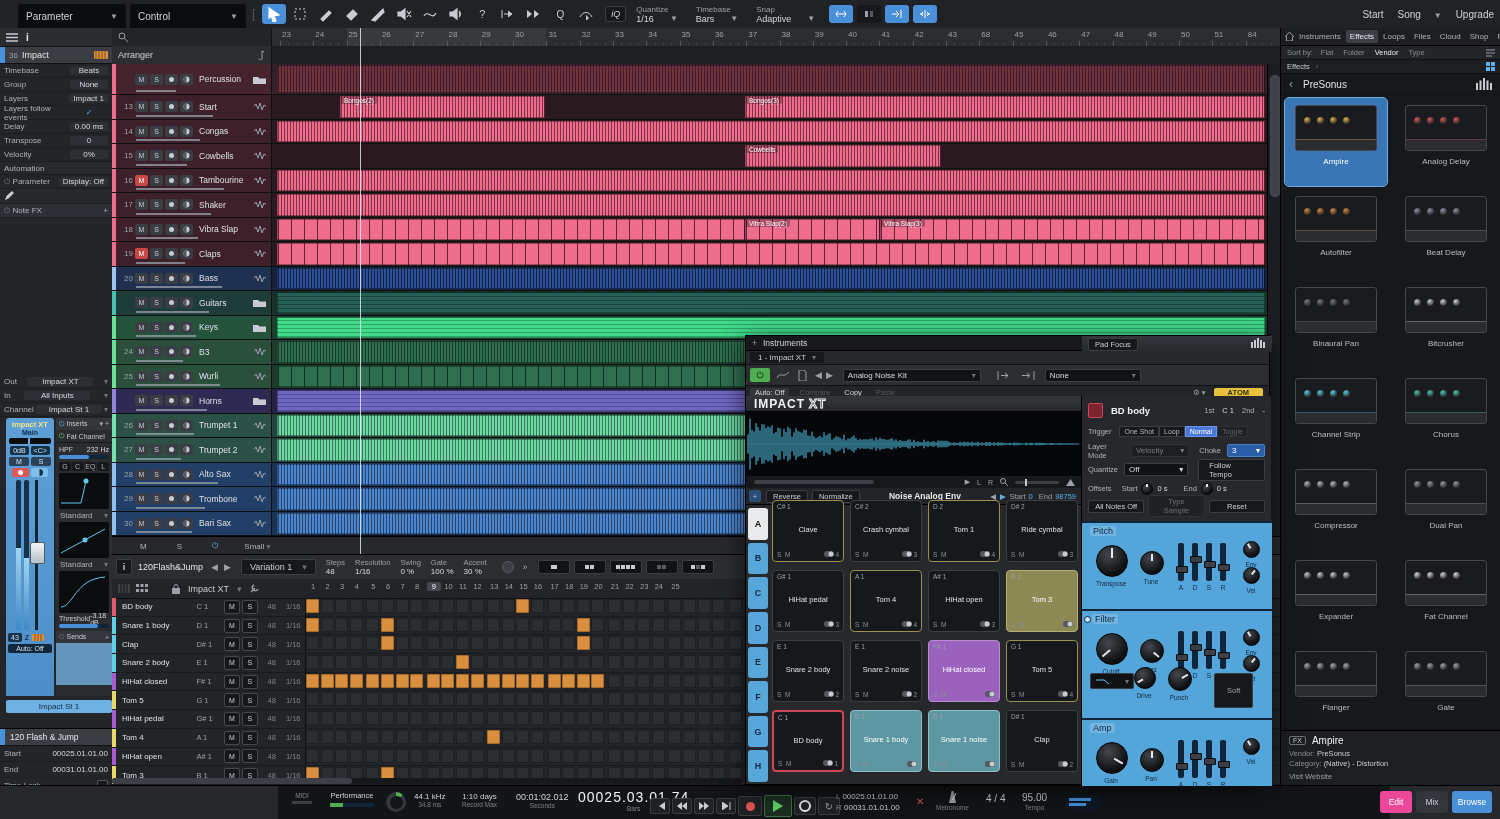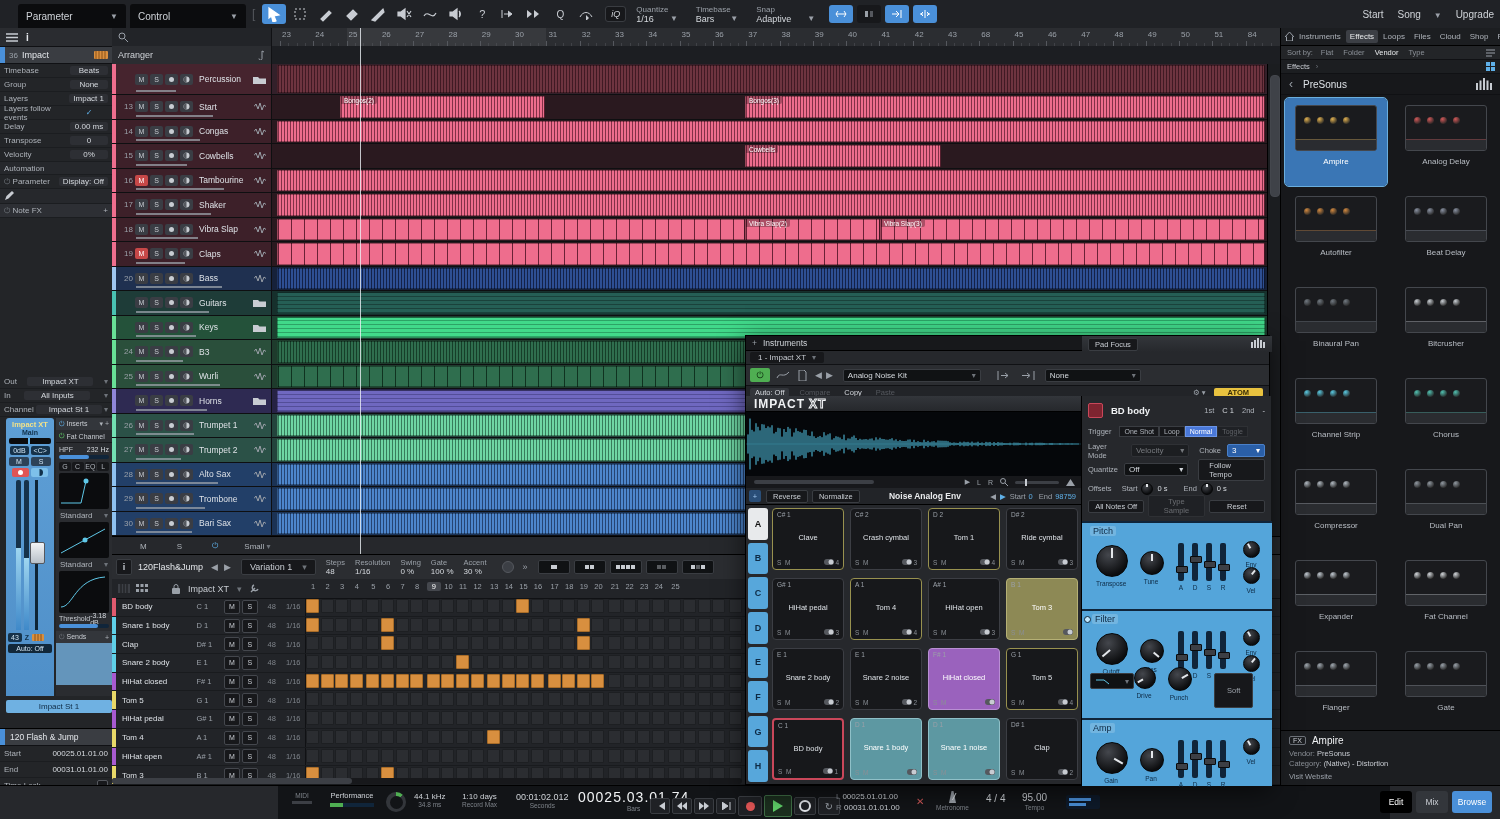--- a/index.html
+++ b/index.html
@@ -91,21 +91,21 @@
   #imp-sub{height:13px;background:#222428;display:flex;align-items:center;border-bottom:1px solid #000;font-size:7.5px;}
   .impbtn{background:#17181b;border:1px solid #3a3d42;border-radius:2px;color:#c8ccd2;padding:1px 6px;font-size:7.5px;}
   .impdd{background:#101214;border:1px solid #3a3d42;border-radius:2px;color:#d5d9de;font-size:8px;display:flex;align-items:center;justify-content:space-between;padding:1px 4px;}
   #imp-logo{position:absolute;left:0;top:60px;width:335px;height:16px;background:linear-gradient(#33363b,#26282c);display:flex;align-items:center;padding-left:8px;box-sizing:border-box;border-bottom:1px solid #000;}
   #imp-wave{position:absolute;left:0;top:76px;width:335px;height:64px;background:#05070a;border-bottom:1px solid #17343c;}
   #imp-wtool{position:absolute;left:0;top:140px;width:335px;height:12px;background:#17181b;display:flex;align-items:center;font-size:7px;color:#9aa0a8;border-bottom:1px solid #000;}
   #imp-srow{position:absolute;left:0;top:152px;width:335px;height:16px;background:#222428;display:flex;align-items:center;font-size:7.5px;border-bottom:1px solid #000;}
   #imp-banks{position:absolute;left:2px;top:172px;width:20px;height:274px;display:flex;flex-direction:column;gap:3px;}
   .bank{flex:1;background:#57a7db;color:#0e2a44;border-radius:3px;display:flex;align-items:center;justify-content:center;font-size:9px;font-weight:bold;}
   .bank.sel{background:#e8eaec;color:#111;}
-  #imp-pads{position:absolute;left:26px;top:172px;width:306px;height:274px;}
+  #imp-pads{position:absolute;left:26px;top:164px;width:306px;height:274px;}
   .pad{position:absolute;width:72px;height:62px;background:#17181b;border:1px solid #3c3e44;border-radius:4px;box-sizing:border-box;color:#c8ccd2;}
   .pad .pnote{position:absolute;left:4px;top:2px;font-size:6.5px;color:#9aa0a8;}
   .pad .pname{position:absolute;left:0;right:0;top:24px;text-align:center;font-size:7.5px;color:#dde1e6;}
   .pad .pfoot{position:absolute;left:4px;right:4px;bottom:3px;font-size:6.5px;color:#8a8f96;display:flex;justify-content:space-between;}
   .pad.outline{border-color:#98914f;}
   .pad.selred{border-color:#c9475a;border-width:2px;}
   .pad.olive{background:#8d8955;border-color:#b5b075;}
   .pad.olive .pname{color:#fff;}
   .pad.purple{background:#9a62bd;border-color:#b98fd3;}
   .pad.purple .pname{color:#fff;}
@@ -2384,18 +2384,18 @@
     </div>
     <div class="abs tcol" style="left:1022px;top:6px">
       <span class="a" style="font-size:10px">95.00</span>
       <span class="b">Tempo</span>
     </div>
     <div class="abs" style="left:1066px;top:9px;width:34px;height:14px;background:#0e1a2a;border-radius:2px;display:flex;flex-direction:column;justify-content:center;gap:2px;padding:0 3px;box-sizing:border-box">
       <span style="height:3px;background:#4a90d9;width:80%"></span>
       <span style="height:3px;background:#4a90d9;width:60%"></span>
     </div>
     <div class="abs" style="right:8px;top:5px;display:flex;gap:4px">
-      <span class="ed-btn" style="background:#000000">Edit</span>
+      <span class="ed-btn" style="background:#ec4899">Edit</span>
       <span class="ed-btn" style="background:#33363b;color:#c8ccd2">Mix</span>
       <span class="ed-btn" style="background:#4a90d9;width:40px">Browse</span>
     </div>
   </footer>
 </div>
 
 </body></html>

